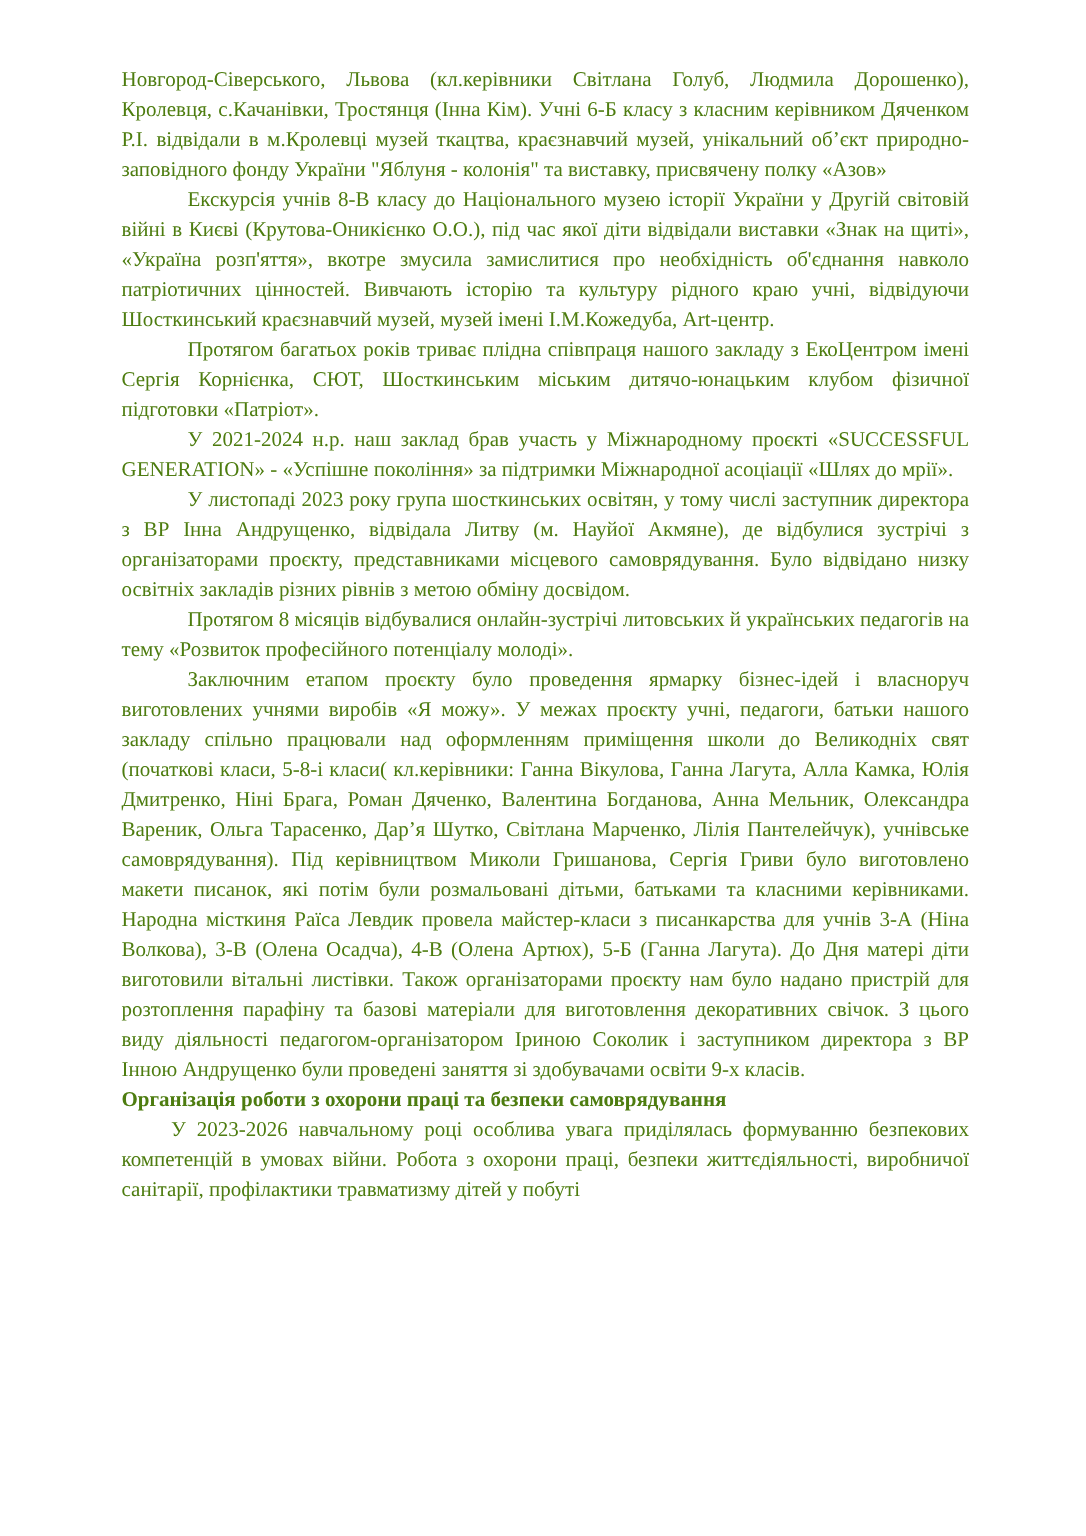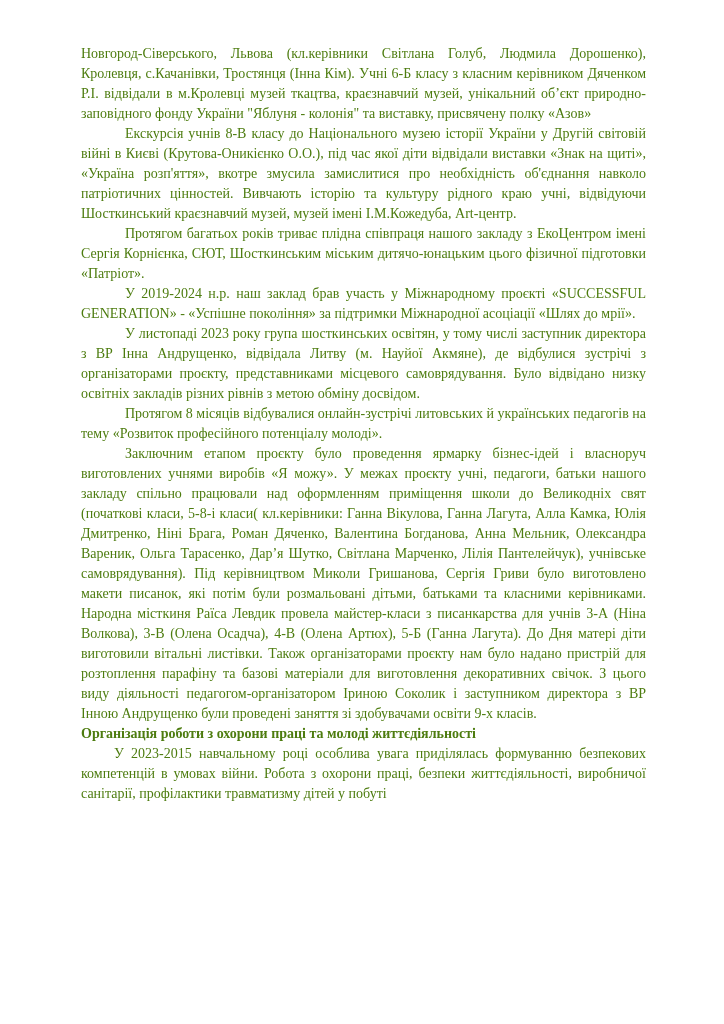--- a/index.html
+++ b/index.html
@@ -41,20 +41,20 @@
     text-indent: 0;
     padding-left: 64px;
   }
 </style>
 </head>
 <body>
 
 <div class="page">
   <p>Новгород-Сіверського, Львова (кл.керівники Світлана Голуб, Людмила Дорошенко), Кролевця, с.Качанівки, Тростянця (Інна Кім). Учні 6-Б класу з класним керівником Дяченком Р.І. відвідали в м.Кролевці музей ткацтва, краєзнавчий музей, унікальний об’єкт природно-заповідного фонду України "Яблуня - колонія" та виставку, присвячену полку «Азов»</p>
   <p class="indent">Екскурсія учнів 8-В класу до Національного музею історії України у Другій світовій війні в Києві (Крутова-Оникієнко О.О.), під час якої діти відвідали виставки «Знак на щиті», «Україна розп'яття», вкотре змусила замислитися про необхідність об'єднання навколо патріотичних цінностей. Вивчають історію та культуру рідного краю учні, відвідуючи Шосткинський краєзнавчий музей, музей імені І.М.Кожедуба, Art-центр.</p>
-  <p class="indent">Протягом багатьох років триває плідна співпраця нашого закладу з ЕкоЦентром імені Сергія Корнієнка, СЮТ, Шосткинським міським дитячо-юнацьким цього фізичної підготовки «Патріот».</p>
-  <p class="indent">У 2019-2024 н.р. наш заклад брав участь у Міжнародному проєкті «SUCCESSFUL GENERATION» - «Успішне покоління» за підтримки Міжнародної асоціації «Шлях до мрії».</p>
+  <p class="indent">Протягом багатьох років триває плідна співпраця нашого закладу з ЕкоЦентром імені Сергія Корнієнка, СЮТ, Шосткинським міським дитячо-юнацьким клубом фізичної підготовки «Патріот».</p>
+  <p class="indent">У 2021-2024 н.р. наш заклад брав участь у Міжнародному проєкті «SUCCESSFUL GENERATION» - «Успішне покоління» за підтримки Міжнародної асоціації «Шлях до мрії».</p>
   <p class="indent">У листопаді 2023 року група шосткинських освітян, у тому числі заступник директора з ВР Інна Андрущенко, відвідала Литву (м. Науйої Акмяне), де відбулися зустрічі з організаторами проєкту, представниками місцевого самоврядування. Було відвідано низку освітніх закладів різних рівнів з метою обміну досвідом.</p>
   <p class="indent">Протягом 8 місяців відбувалися онлайн-зустрічі литовських й українських педагогів на тему «Розвиток професійного потенціалу молоді».</p>
   <p class="indent">Заключним етапом проєкту було проведення ярмарку бізнес-ідей і власноруч виготовлених учнями виробів «Я можу». У межах проєкту учні, педагоги, батьки нашого закладу спільно працювали над оформленням приміщення школи до Великодніх свят (початкові класи, 5-8-і класи( кл.керівники: Ганна Вікулова, Ганна Лагута, Алла Камка, Юлія Дмитренко, Ніні Брага, Роман Дяченко, Валентина Богданова, Анна Мельник, Олександра Вареник, Ольга Тарасенко, Дар’я Шутко, Світлана Марченко, Лілія Пантелейчук), учнівське самоврядування). Під керівництвом Миколи Гришанова, Сергія Гриви було виготовлено макети писанок, які потім були розмальовані дітьми, батьками та класними керівниками. Народна місткиня Раїса Левдик провела майстер-класи з писанкарства для учнів 3-А (Ніна Волкова), 3-В (Олена Осадча), 4-В (Олена Артюх), 5-Б (Ганна Лагута). До Дня матері діти виготовили вітальні листівки. Також організаторами проєкту нам було надано пристрій для розтоплення парафіну та базові матеріали для виготовлення декоративних свічок. З цього виду діяльності педагогом-організатором Іриною Соколик і заступником директора з ВР Інною Андрущенко були проведені заняття зі здобувачами освіти 9-х класів.</p>
-  <p class="heading">Організація роботи з охорони праці та молоді життєдіяльності</p>
-  <p class="small-indent">У 2023-2015 навчальному році особлива увага приділялась формуванню безпекових компетенцій в умовах війни. Робота з охорони праці, безпеки життєдіяльності, виробничої санітарії, профілактики травматизму дітей у побуті</p>
+  <p class="heading">Організація роботи з охорони праці та безпеки самоврядування</p>
+  <p class="small-indent">У 2023-2026 навчальному році особлива увага приділялась формуванню безпекових компетенцій в умовах війни. Робота з охорони праці, безпеки життєдіяльності, виробничої санітарії, профілактики травматизму дітей у побуті</p>
 </div>
 
 </body></html>

